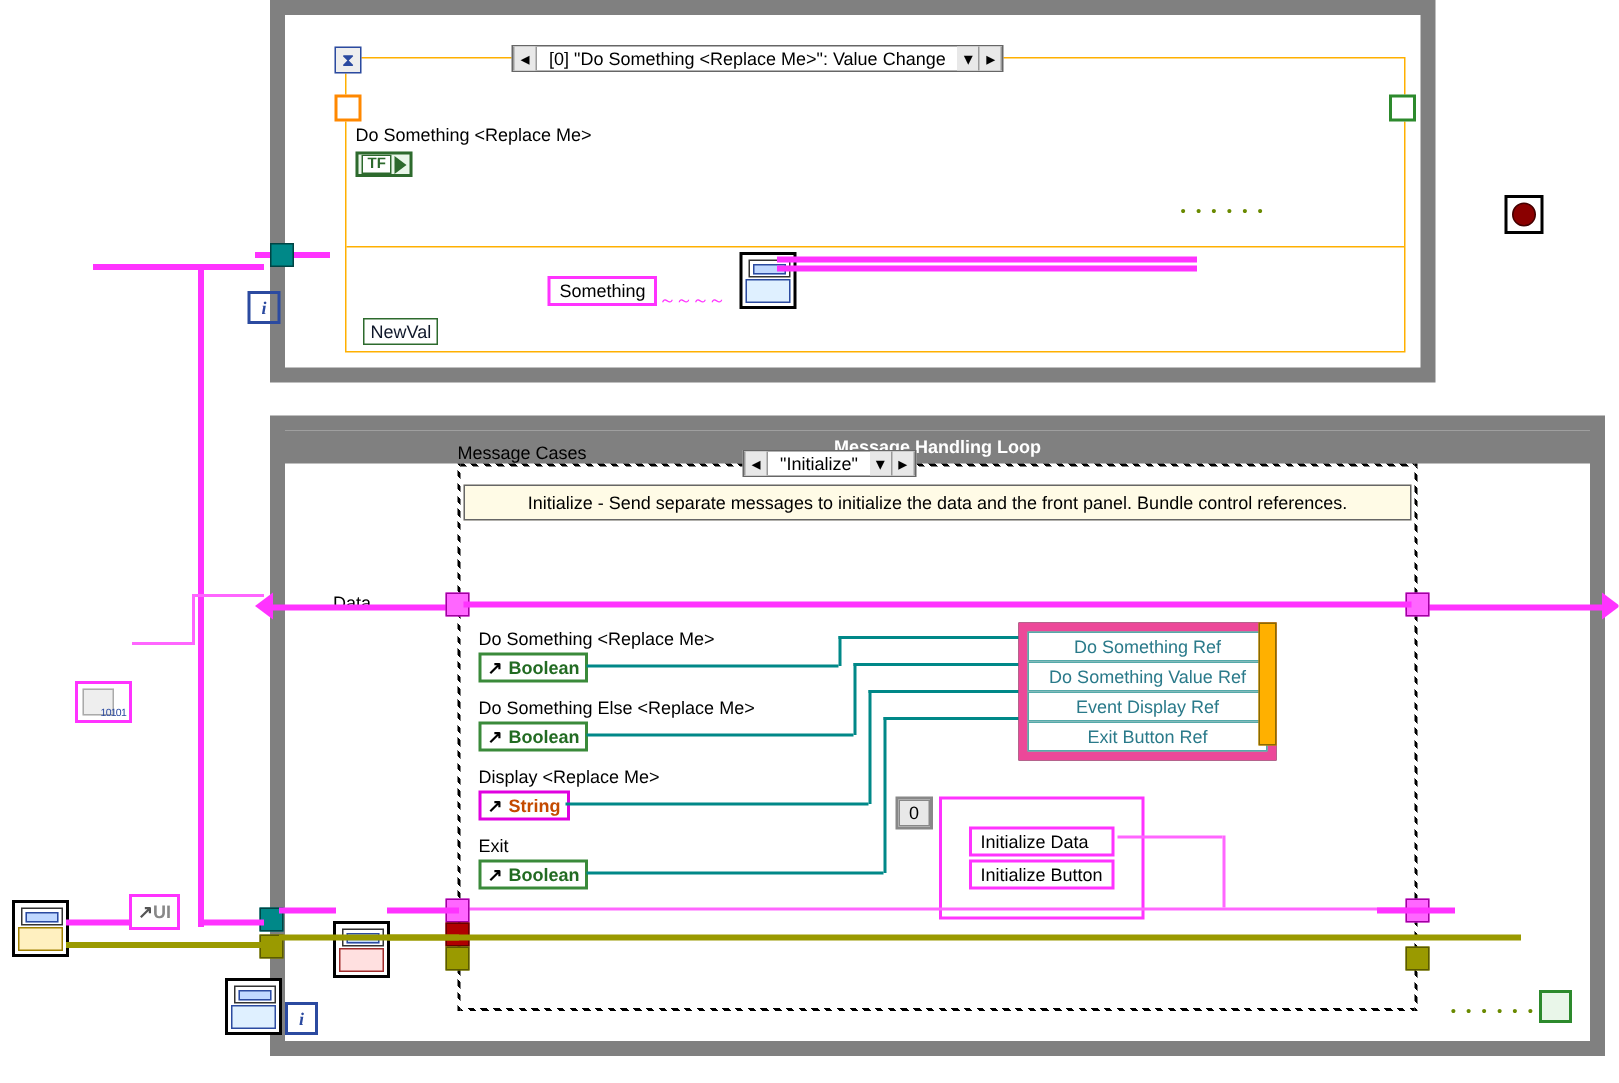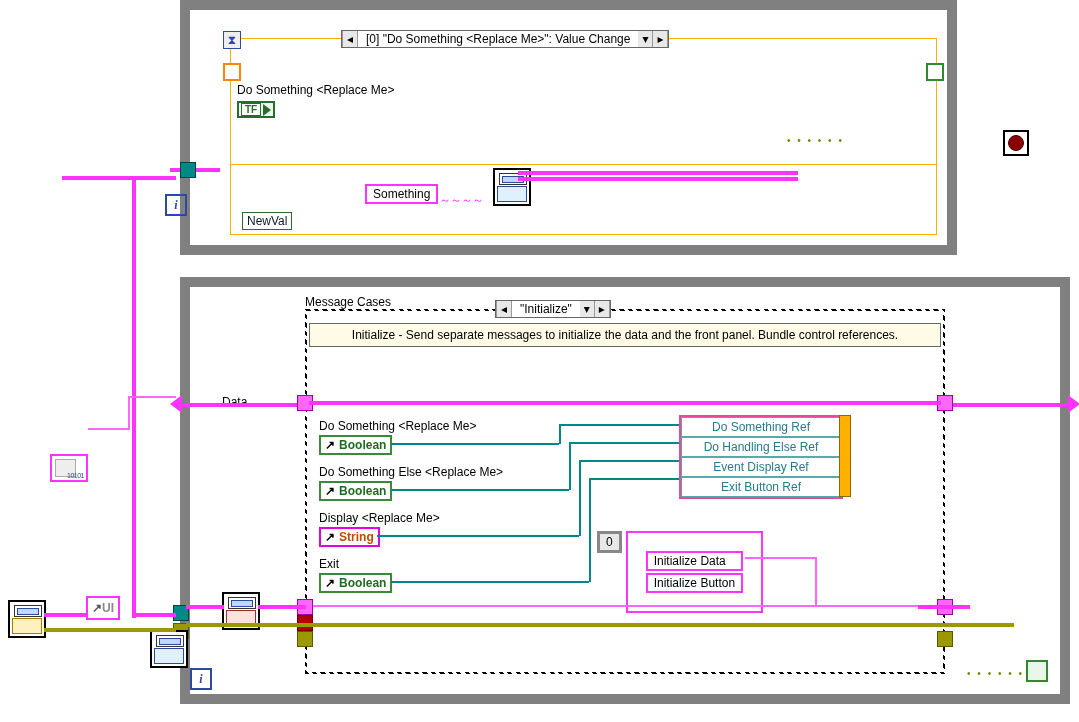--- a/index.html
+++ b/index.html
@@ -107,20 +107,21 @@
         <div class="stop-dot"></div>
       </div>
 
     <div class="abs w-pink h3" style="left:-20px;top:158px;width:50px"></div>
     <div class="abs tunnel-teal" style="left:-10px;top:152px"></div>
     <div class="abs w-pink h3" style="left:328px;top:161px;width:280px"></div>
     <div class="abs w-pink h3" style="left:328px;top:167px;width:280px"></div>
   </div>
 
   <div class="abs loop-border" style="left:180px;top:277px;width:870px;height:407px">
+    <div class="loop-title">Message Handling Loop</div>
 
     <div class="label" style="left:32px;top:108px">Data</div>
     <div class="abs shiftL" style="left:-20px;top:108px"></div>
     <div class="abs shiftR" style="right:-20px;top:108px"></div>
     <div class="abs w-pink h3" style="left:-9px;top:116px;width:124px"></div>
     <div class="abs w-pink h3" style="right:-9px;top:116px;width:132px"></div>
 
     <div class="abs tunnel-teal" style="left:-17px;top:318px"></div>
     <div class="abs tunnel-olive" style="left:-17px;top:336px"></div>
 
@@ -172,23 +173,23 @@
 
       <div class="label" style="left:14px;top:248px">Exit</div>
       <div class="abs tbox" style="left:14px;top:264px">
           <span class="ref-arrow">↗</span>
           <span>Boolean</span>
         </div>
       <div class="abs w-teal h" style="left:86px;top:272px;width:198px"></div>
       <div class="abs w-teal v" style="left:284px;top:169px;height:104px"></div>
       <div class="abs w-teal h" style="left:284px;top:169px;width:90px"></div>
 
-      <div class="abs" style="left:374px;top:106px;width:160px;border:2px solid #ec4899;background:#000000">
+      <div class="abs" style="left:374px;top:106px;width:160px;border:6px solid #ec4899;background:#000000">
         <div class="bundle-entry">Do Something Ref</div>
-        <div class="bundle-entry">Do Handling Else Ref</div>
+        <div class="bundle-entry">Do Something Value Ref</div>
         <div class="bundle-entry">Event Display Ref</div>
         <div class="bundle-entry">Exit Button Ref</div>
       </div>
       <div class="abs" style="left:534px;top:106px;width:10px;height:80px;background:#ffb000;border:1px solid #8a6a00"></div>
 
       <div class="abs" style="left:292px;top:222px;display:flex;align-items:flex-start;gap:4px">
         <div style="display:flex;flex-direction:column;border:2px solid #888">
             <span class="array-idx">0</span>
           </div>
         <div style="border:2px solid #ff33ff;padding:18px">

